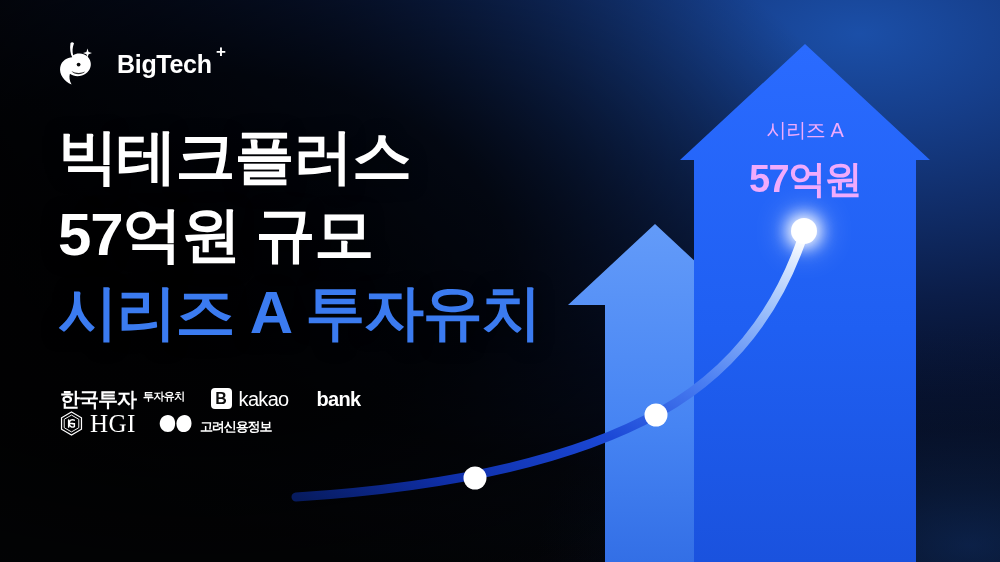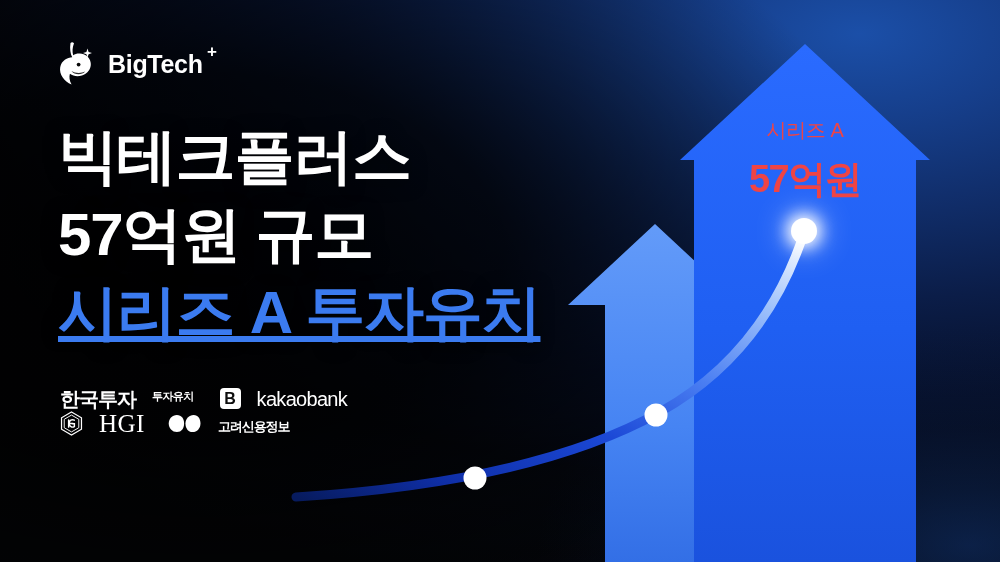--- a/index.html
+++ b/index.html
@@ -33,74 +33,74 @@
     background:radial-gradient(95% 100% at 20% 45%, rgba(0,0,0,.92) 0%, rgba(0,0,0,.78) 32%, rgba(0,0,0,.35) 55%, rgba(0,0,0,0) 74%);
   }
 
   
   .arrows{ position:absolute; inset:0; }
   .arrows svg{ display:block; width:1000px; height:562px; }
 
   
   .brand{
     position:absolute; left:56px; top:40px;
-    display:flex; align-items:center; gap:12px;
+    display:flex; align-items:center; gap:21px;
   }
   .brand .whale{ width:40px; height:48px; display:block; }
   .brand .wordmark{
     position:relative;
     color:#fff; font-size:25px; font-weight:700; letter-spacing:-.3px;
     line-height:1;
   }
   .brand .plus{
     position:absolute; top:-9px; right:-14px;
     font-size:17px; font-weight:700; color:#fff; line-height:1;
   }
 
   
   .headline{
     position:absolute; left:58px; top:118px;
     font-size:60px; font-weight:700; line-height:1.30;
     letter-spacing:-1.2px; color:#fff;
     text-shadow:0 2px 18px rgba(0,0,0,.6);
   }
-  .headline .l3{ color:#3b7bf0;text-decoration:underline; }
+  .headline .l3{ color:#3b7bf0; }
 
   
   .investors{ position:absolute; left:60px; top:388px; }
   .inv-row{ display:flex; align-items:center; }
   .inv-row.r1{ gap:26px; }
   .inv-row.r2{ gap:22px; margin-top:2px; }
-  .inv{ display:flex; align-items:flex-end; gap:16px; color:#fff; }
+  .inv{ display:flex; align-items:flex-end; gap:7px; color:#fff; }
 
   .kip-main{ font-size:20px; font-weight:700; letter-spacing:-1px; line-height:1; }
   .kip-sub{ font-size:11px; font-weight:700; letter-spacing:-.6px; line-height:1; position:relative; top:-7px; }
 
   .kb-mark{
     width:21px; height:21px; border-radius:4px; background:#fff;
     display:flex; align-items:center; justify-content:center;
     color:#0d0d0d; font-size:16px; font-weight:700; line-height:1;
   }
   .kb-text{ font-size:20px; line-height:1; letter-spacing:-.7px; }
-  .kb-text b{ font-weight:400; }
+  .kb-text b{ font-weight:700;margin-left:28px; }
   .kb-text i{ font-style:normal; font-weight:400; }
 
   .hgi-mark{ width:23px; height:25px; display:block; }
   .hgi-text{
     font-family:"Liberation Serif","DejaVu Serif",serif;
     font-size:25px; line-height:1; letter-spacing:.5px;
   }
 
   .kcb-mark{ width:35px; height:19px; display:block; }
   .kcb-text{ font-size:13px; font-weight:700; letter-spacing:-1.1px; line-height:1; }
 
   
   .callout{
     position:absolute; left:702px; top:118px; width:206px;
-    text-align:center; color:#ef4444;
+    text-align:center; color:#f0abfc;
   }
   .callout .cap{ font-size:20px; font-weight:400; letter-spacing:-.4px; line-height:1.25; }
   .callout .amt{ font-size:38px; font-weight:700; letter-spacing:-1.6px; line-height:1.15; margin-top:15px; }
 </style>
 </head>
 <body>
 
 <div id="stage">
 
   <div class="bg-base"></div>

